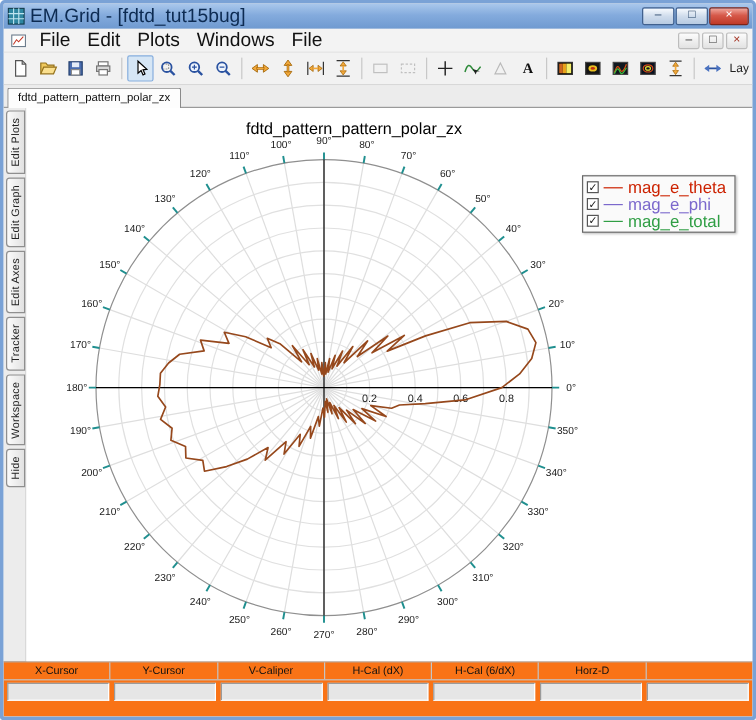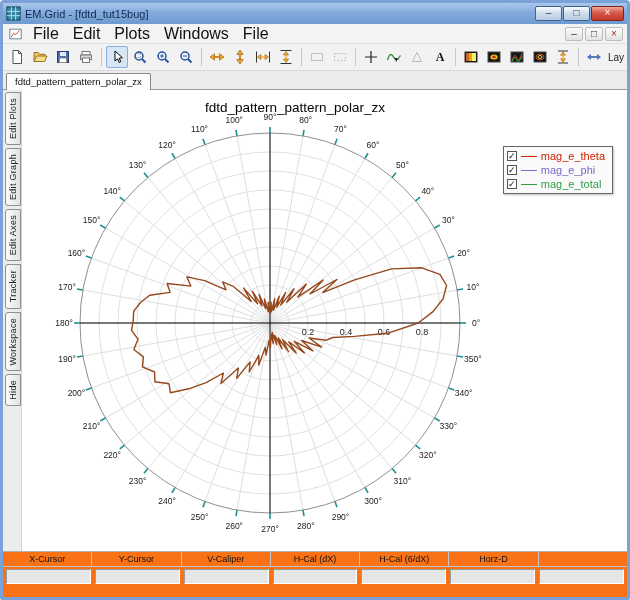--- a/index.html
+++ b/index.html
@@ -3,21 +3,21 @@
 <meta charset="utf-8">
 <style>
   * { margin:0; padding:0; box-sizing:border-box; }
   html,body { width:630px; height:600px; font-family:"Liberation Sans",sans-serif; background:#fff; }
   .window { width:630px; height:600px; display:flex; flex-direction:column;
     border:3px solid #7aa2d6; border-radius:4px 4px 2px 2px; overflow:hidden; background:#f0f0f0; }
   
   .titlebar { height:21px; flex:0 0 21px; display:flex; align-items:center; gap:4px;
     background:linear-gradient(#aac8ec,#84abdd 45%,#6f9ad0); padding:0 3px; }
   .app-icon { display:flex; }
-  .title-text { flex:1; font-size:11px; color:#0d2b52; white-space:nowrap; overflow:hidden; }
+  .title-text { flex:1; font-size:16px; color:#0d2b52; white-space:nowrap; overflow:hidden; }
   .win-btns { display:flex; gap:1px; }
   .win-btn { width:27px; height:15px; border:1px solid #41618e; border-radius:2px; cursor:default;
     background:linear-gradient(#f8fbfe,#cfdcec 50%,#b8cbe2); font-size:10px; line-height:12px; text-align:center; color:#1c3a5e; }
   .win-btn.close { width:33px; background:linear-gradient(#f0a89e,#d6594a 45%,#c03a28); color:#fff; border-color:#7e2418; }
   
   .menubar { height:20px; flex:0 0 20px; background:#f3f3f3; display:flex; align-items:center; border-bottom:1px solid #e0e0e0; padding:0 2px; }
   .mdi-icon { display:flex; margin:0 3px; }
   #menu-items { display:flex; }
   .menu-item { font-size:16px; padding:2px 7px; color:#111; cursor:default; }
   .mdi-btns { margin-left:auto; display:flex; gap:2px; padding-right:2px; }
@@ -46,21 +46,21 @@
   .side-tab { width:16px; margin:0 0 3px 2px; border:1px solid #8f8f8f; border-radius:3px 0 0 3px;
     background:linear-gradient(90deg,#fbfbfb,#e2e2e2); display:flex; align-items:center; justify-content:center; padding:5px 0; }
   .side-tab span { writing-mode:vertical-rl; transform:rotate(180deg); font-size:9px; color:#222; letter-spacing:.3px; }
   .plot-wrap { flex:1; position:relative; background:#fff; overflow:hidden; }
   #polar { position:absolute; left:0; top:0; }
   .legend { position:absolute; top:56px; right:14px; background:#fafafa; border:1px solid #666;
     box-shadow:1px 1px 2px rgba(0,0,0,.25); padding:3px 7px 3px 3px; display:flex; flex-direction:column; gap:2px; }
   .legend-row { display:flex; align-items:center; gap:4px; height:12px; }
   .legend-check { width:10px; height:10px; border:1px solid #555; background:#fff; font-size:9px; line-height:9px; text-align:center; color:#111; }
   .legend-line { width:16px; height:0; border-top:1.5px solid #000; }
-  .legend-label { font-size:11px; }
+  .legend-label { font-size:14px; }
   
   .bottombar { flex:0 0 46px; background:#f97316; border-top:1px solid #b0b0b0; }
   .bb-headers { display:flex; height:15px; border-bottom:1px solid #c4c4c4; }
   .bb-h { flex:1; font-size:9px; text-align:center; line-height:15px; border-right:1px solid #c4c4c4; color:#111; }
   .bb-h:last-child { border-right:none;margin-top:16px; }
   .bb-fields { display:flex; padding:2px 1px 3px; }
   .bb-f { flex:1; height:15px; margin:0 2px; background:#e6e6e6; border:1px solid;
     border-color:#9a9a9a #ffffff #ffffff #9a9a9a; font-size:9px; }
   .bb-space { height:9px; }
 </style>

